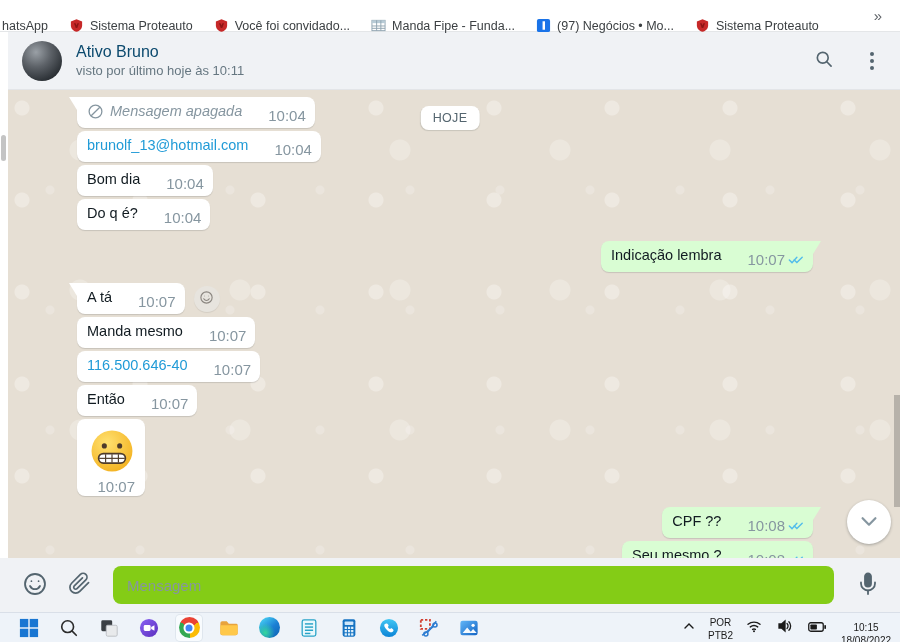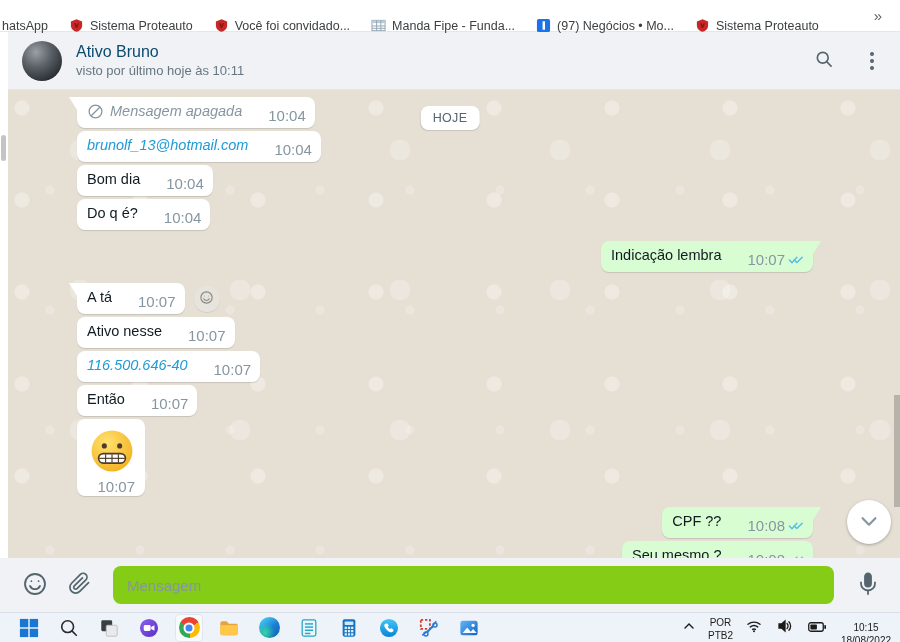--- a/index.html
+++ b/index.html
@@ -49,21 +49,21 @@
   .msg.in.tail  .bubble { border-top-left-radius:0; }
   .msg.out.tail .bubble { border-top-right-radius:0; }
   .msg.in.tail .bubble::before { content:""; position:absolute; top:0; left:-8px;
     width:8px; height:13px; background:var(--bubble-in,#fff);
     clip-path:polygon(100% 0,100% 100%,0 0); }
   .msg.out.tail .bubble::before { content:""; position:absolute; top:0; right:-8px;
     width:8px; height:13px; background:var(--bubble-out,#d9fdd3);
     clip-path:polygon(0 0,0 100%,100% 0); }
   .text { font-size:14.5px; color:#111b21; line-height:19px; white-space:nowrap; }
   .text.deleted { color:#8696a0; font-style:italic; margin-left:6px; }
-  .text.link { color:var(--link-blue,#219bd7);font-style:italic; }
+  .text.link { color:var(--link-blue,#219bd7); }
   .meta { display:flex; align-items:center; gap:3px; margin-left:26px;
     margin-bottom:-3px; white-space:nowrap; }
   .time { font-size:15px; color:#8696a0; }
   .ticks { display:inline-flex; }
   .ticks path { stroke:var(--tick-blue,#53bdeb); }
   .del-icon { display:inline-flex; flex:0 0 auto; align-self:center; }
   .react-btn { width:26px; height:26px; border-radius:50%; border:none; cursor:pointer;
     background:#e7e4de; display:flex; align-items:center; justify-content:center;
     box-shadow:0 1px 1px rgba(0,0,0,.08); }
   .bubble.emoji-bubble { flex-direction:column; align-items:flex-end;
@@ -273,21 +273,21 @@
               <circle cx="8.8" cy="9.6" r="0.7" fill="#8b8680" stroke="none"></circle>
               <circle cx="15.2" cy="9.6" r="0.7" fill="#8b8680" stroke="none"></circle>
               <path d="M7.6 14c1 1.7 2.5 2.7 4.4 2.7s3.4-1 4.4-2.7"></path>
             </svg>
         </span>
       </button>
     </div>
 
     <div class="msg in">
       <div class="bubble">
-        <span class="text">Ativo nesse</span>
+        <span class="text">Manda mesmo</span>
         <span class="meta">
             <span class="time">10:07</span>
           </span>
       </div>
     </div>
 
     <div class="msg in">
       <div class="bubble">
         <span class="text link">116.500.646-40</span>
         <span class="meta">

